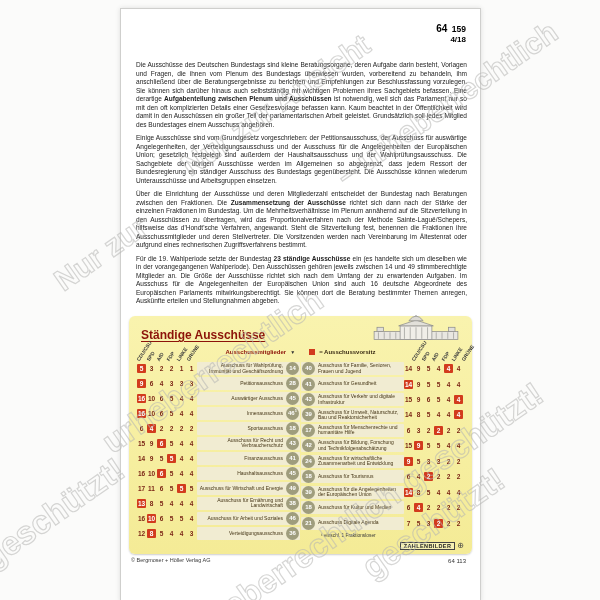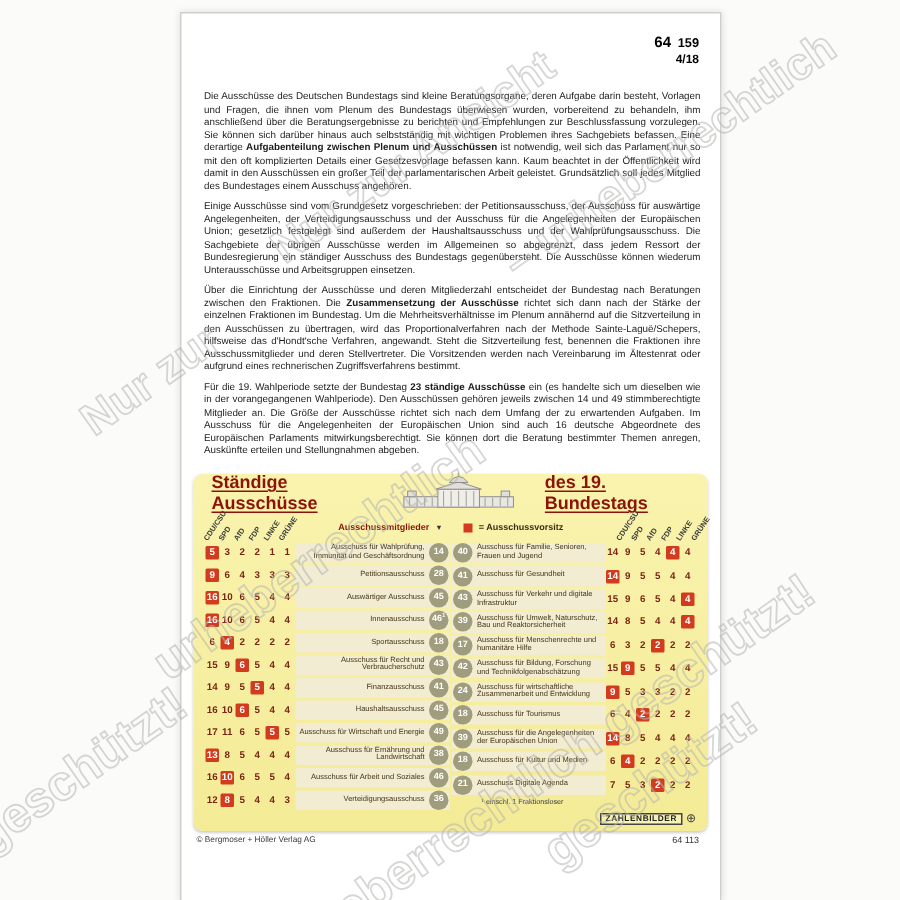--- a/index.html
+++ b/index.html
@@ -110,21 +110,20 @@
           <line x1="60" y1="17" x2="60" y2="33"></line>
             <line x1="68" y1="17" x2="68" y2="33"></line>
           <line x1="76" y1="17" x2="76" y2="33"></line>
         </g>
         <path d="M36 15 L60 7 L84 15 Z" fill="#e2e0da" stroke="#8a8a8a"></path>
         <path d="M50 8 Q60 -5 70 8 Z" fill="#dcdad4" stroke="#8a8a8a"></path>
         <line x1="60" y1="-4" x2="60" y2="2" stroke="#8a8a8a"></line>
         <rect x="6" y="17" width="9" height="6" fill="#e2e0da" stroke="#8a8a8a"></rect>
         <rect x="105" y="17" width="9" height="6" fill="#e2e0da" stroke="#8a8a8a"></rect>
       </svg>
-      <span class="ititle">des 19. Bundestags</span>
     </div>
 
     <div class="legend">
       <span class="lm">Ausschussmitglieder</span>
       <span class="arr">▼</span>
       <span class="sq"></span>
       <span class="lc">= Ausschussvorsitz</span>
     </div>
 
     <div class="party-labels" id="party-left" style="left:8px;width:70px;">

